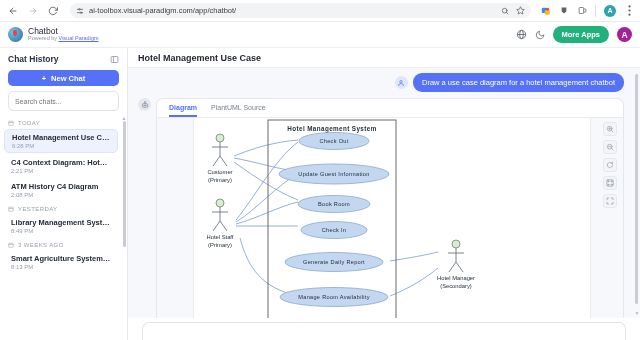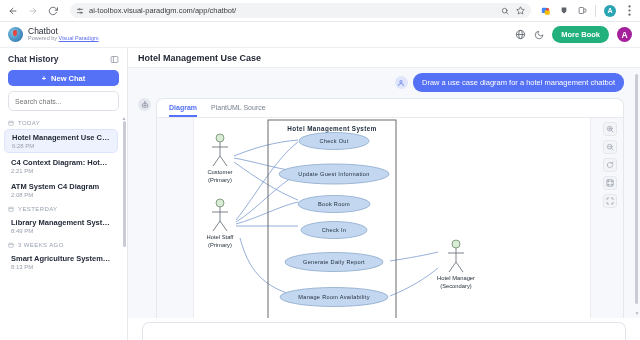--- a/index.html
+++ b/index.html
@@ -274,21 +274,21 @@
           <circle cx="12" cy="12" r="9"></circle>
           <ellipse cx="12" cy="12" rx="4" ry="9"></ellipse>
           <line x1="3" y1="12" x2="21" y2="12"></line>
         </svg>
     </span>
     <span class="hdr-icon">
       <svg width="10" height="10" viewBox="0 0 24 24" fill="none" stroke="currentColor" stroke-width="1.9" stroke-linecap="round" stroke-linejoin="round">
           <path d="M21 12.8A9 9 0 1 1 11.2 3a7 7 0 0 0 9.8 9.8z"></path>
         </svg>
     </span>
-    <button class="more-apps-btn">More Book</button>
+    <button class="more-apps-btn">More Apps</button>
     <div class="user-avatar">A</div>
   </div>
 </div>
 
 <div class="shell">
 
   <div class="sidebar">
     <div class="sb-head">
       <span class="sb-head-title">Chat History</span>
       <span class="sb-collapse">
@@ -323,21 +323,21 @@
       </div>
       <div class="chat-item active">
         <div class="chat-item-title">Hotel Management Use Case</div>
         <div class="chat-item-time">6:28 PM</div>
       </div>
       <div class="chat-item">
         <div class="chat-item-title">C4 Context Diagram: Hotel ...</div>
         <div class="chat-item-time">2:21 PM</div>
       </div>
       <div class="chat-item">
-        <div class="chat-item-title">ATM System C4 Diagram</div>
+        <div class="chat-item-title">ATM History C4 Diagram</div>
         <div class="chat-item-time">2:08 PM</div>
       </div>
 
       <div class="group-label">
         <span style="display:flex;">
           <svg width="6" height="6" viewBox="0 0 24 24" fill="none" stroke="currentColor" stroke-width="2.2">
               <rect x="3" y="5" width="18" height="16" rx="2"></rect>
               <line x1="3" y1="10" x2="21" y2="10"></line>
             </svg>
         </span>

